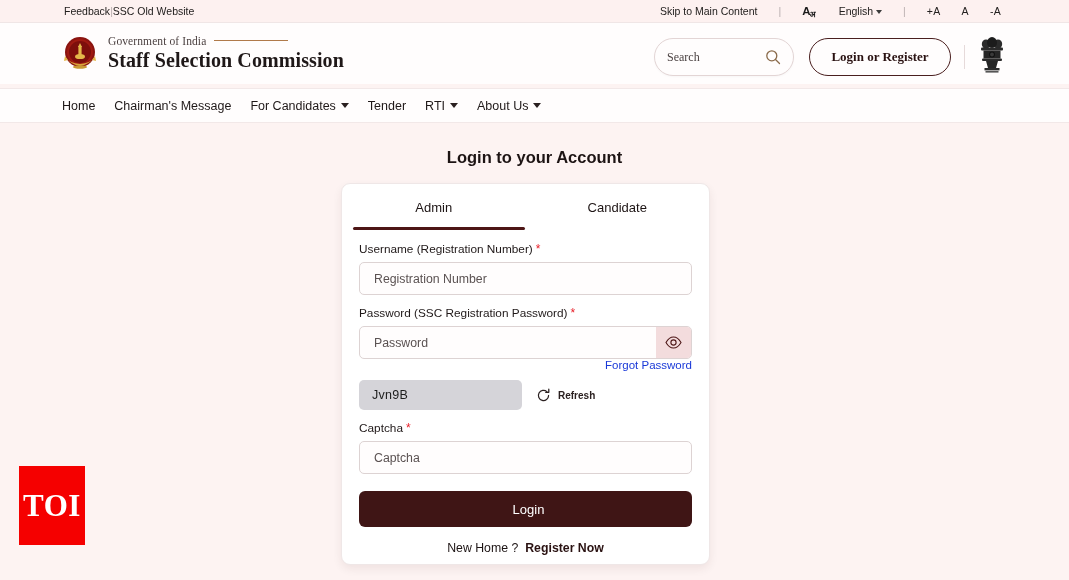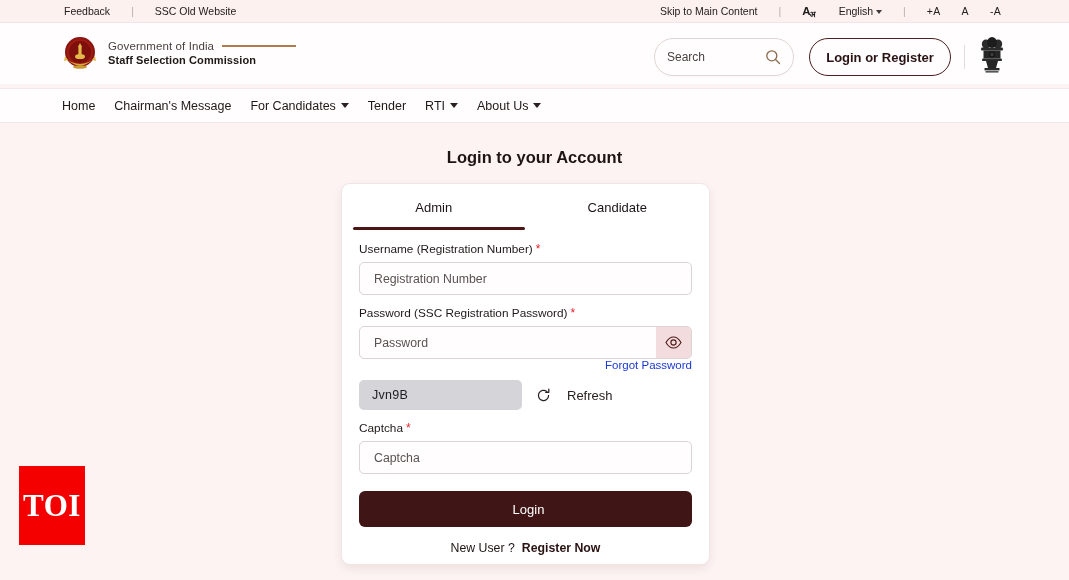--- a/index.html
+++ b/index.html
@@ -16,21 +16,21 @@
   }
 
   
   .topbar {
     position: absolute; left: 0; top: 0;
     width: 1069px; height: 22px;
     background: #fdf1f0;
     display: flex; align-items: center;
     font-size: 10.5px; color: #23201f;
   }
-  .topbar-left { position: absolute; left: 64px; display: flex; gap: 21px; white-space: nowrap; }
+  .topbar-left { position: absolute; left: 64px; display: flex; gap: 0; white-space: nowrap; }
   .topbar-right { position: absolute; right: 68px; display: flex; align-items: center; gap: 21px; white-space: nowrap; }
   .topbar a, .topbar .link { color: #23201f; text-decoration: none; cursor: pointer; }
   .sep { color: #b9aeae; }
   .lang-icon {
     display: inline-flex; align-items: baseline;
     font-weight: bold; font-size: 11.5px; color: #1a1a1a; margin-right: 1px;
   }
   .lang-icon .sub { font-size: 8px; position: relative; top: 2px; left: -1px; }
   .caret-sm {
     display: inline-block; width: 0; height: 0;
@@ -38,30 +38,31 @@
     border-top: 4px solid #3a3a3a; margin-left: 3px; position: relative; top: -1px;
   }
   .fsize { letter-spacing: .3px; }
 
   
   .header {
     position: absolute; left: 0; top: 22px;
     width: 1069px; height: 62px;
     background: #fffdfd;
     border-top: 1px solid #f0e6e6;
+    font-family: Liberation Serif, serif;
   }
   .brand { position: absolute; left: 62px; top: 10px; display: flex; align-items: center; gap: 10px; }
   .emblem-logo { width: 36px; height: 40px; }
   .brand-text { display: flex; flex-direction: column; justify-content: center; }
   .brand-gov {
     font-size: 11.5px; color: #4a3f3f; letter-spacing: .1px;
     display: flex; align-items: center; gap: 8px; white-space: nowrap;
   }
   .brand-rule { display: inline-block; width: 74px; height: 1.4px; background: #b07a4a; }
-  .brand-name { font-size: 11px; font-weight: bold; color: #1f1818; letter-spacing: .1px; margin-top: 2px; white-space: nowrap; }
+  .brand-name { font-size: 20px; font-weight: bold; color: #1f1818; letter-spacing: .1px; margin-top: 2px; white-space: nowrap; }
 
   .search-box {
     position: absolute; right: 275px; top: 15px;
     width: 140px; height: 38px;
   }
   .search-pill {
     width: 140px; height: 38px; border: 1px solid #e3d5d5; border-radius: 19px;
     background: #fffdfd; display: flex; align-items: center; padding: 0 12px;
     box-shadow: 0 1px 2px rgba(0,0,0,.03);
   }
@@ -139,21 +140,21 @@
     text-align: right; font-size: 11.5px; color: #1a39d8; font-weight: normal;
     cursor: pointer;
   }
 
   .captcha-row { display: flex; align-items: center; gap: 14px; margin-top: 9px; margin-bottom: 11px; }
   .captcha-img {
     width: 163px; height: 30px; background: #d5d4d9; border-radius: 5px;
     display: flex; align-items: center; padding-left: 13px;
     font-size: 12.5px; color: #1d1d1d; letter-spacing: .3px;
   }
-  .refresh { display: flex; align-items: center; gap: 16px; font-size: 13px; color: #2a2020; cursor: pointer; }
+  .refresh { display: flex; align-items: center; gap: 7px; font-size: 10px; color: #2a2020; cursor: pointer; font-weight: bold; }
 
   .submit-btn {
     width: 100%; height: 36px; background: #3f1515; border: none; border-radius: 6px;
     color: #ffffff; font-size: 13px; display: flex; align-items: center; justify-content: center;
     cursor: pointer; margin-top: 17px; font-family: "Liberation Sans", sans-serif; padding-left: 6px;
   }
   .newuser {
     display: flex; align-items: center; justify-content: center; gap: 7px;
     font-size: 12.3px; color: #1d1414; margin-top: 14px;
   }
@@ -335,21 +336,21 @@
           <span class="req">*</span>
         </div>
         <div class="input">
           <span>Captcha</span>
         </div>
       </div>
 
       <div class="submit-btn">Login</div>
 
       <div class="newuser">
-        <span>New User ?</span>
+        <span>New Home ?</span>
         <span class="reg">Register Now</span>
       </div>
 
     </div>
   </div>
 
   <div class="toi">
     <span>TOI</span>
   </div>
 

